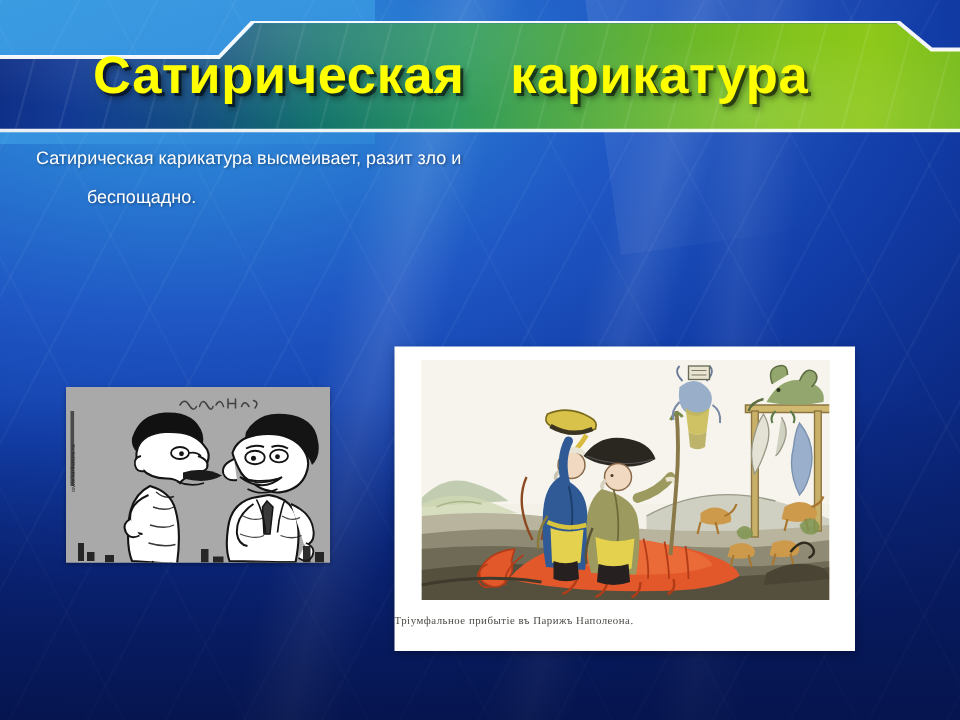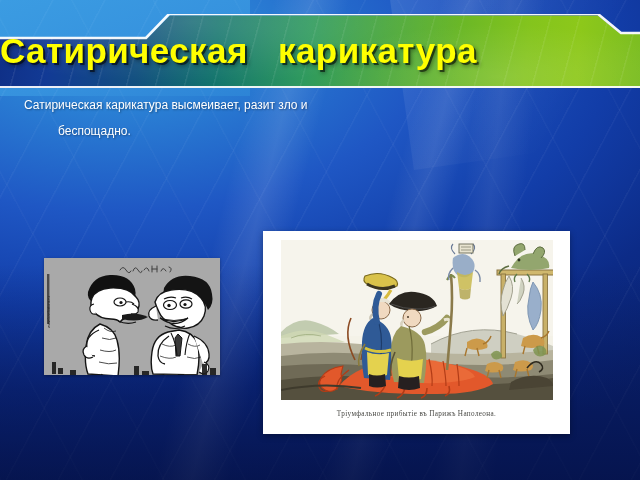--- a/index.html
+++ b/index.html
@@ -65,21 +65,21 @@
       radial-gradient(40% 100% at 78% 85%, rgba(255,255,255,.12), rgba(255,255,255,0) 72%);
   }
   .band-edge{
     position:absolute;left:0;top:0;width:640px;height:78px;
     pointer-events:none;
   }
   .band-edge svg{display:block;}
   .title{
     position:absolute;left:0;top:14px;width:640px;height:74px;
     display:flex;align-items:center;
-    box-sizing:border-box;
+    padding-left:62px;box-sizing:border-box;
     font-size:35px;font-weight:bold;letter-spacing:.4px;
     color:#ffff00;
     text-shadow: 2px 2px 0 rgba(0,0,0,.55), 3px 3px 4px rgba(0,0,0,.42);
     white-space:pre;
   }
 
   
   .body-text{
     position:absolute;left:24px;top:92px;width:600px;
     color:#ffffff;font-size:12px;line-height:26px;
@@ -103,21 +103,21 @@
     position:absolute;left:263px;top:231px;width:307px;height:203px;
     background:#ffffff;
     box-shadow:0 2px 6px rgba(0,0,0,.35);
   }
   .pic-right-inner{
     position:absolute;left:18px;top:9px;width:272px;height:160px;
     background:#f2f0e6;overflow:hidden;
   }
   .pic-right-inner svg{display:block;}
   .pic-caption{
-    position:absolute;left:0;bottom:16px;width:307px;text-align:center;
+    position:absolute;left:0;bottom:16px;width:307px;
     font-family:"Liberation Serif", serif;
     font-size:7.2px;color:#4a4a46;letter-spacing:.35px;
   }
 </style>
 </head>
 <body>
 
 <div class="slide">
 
   <div class="bg-base"></div>

